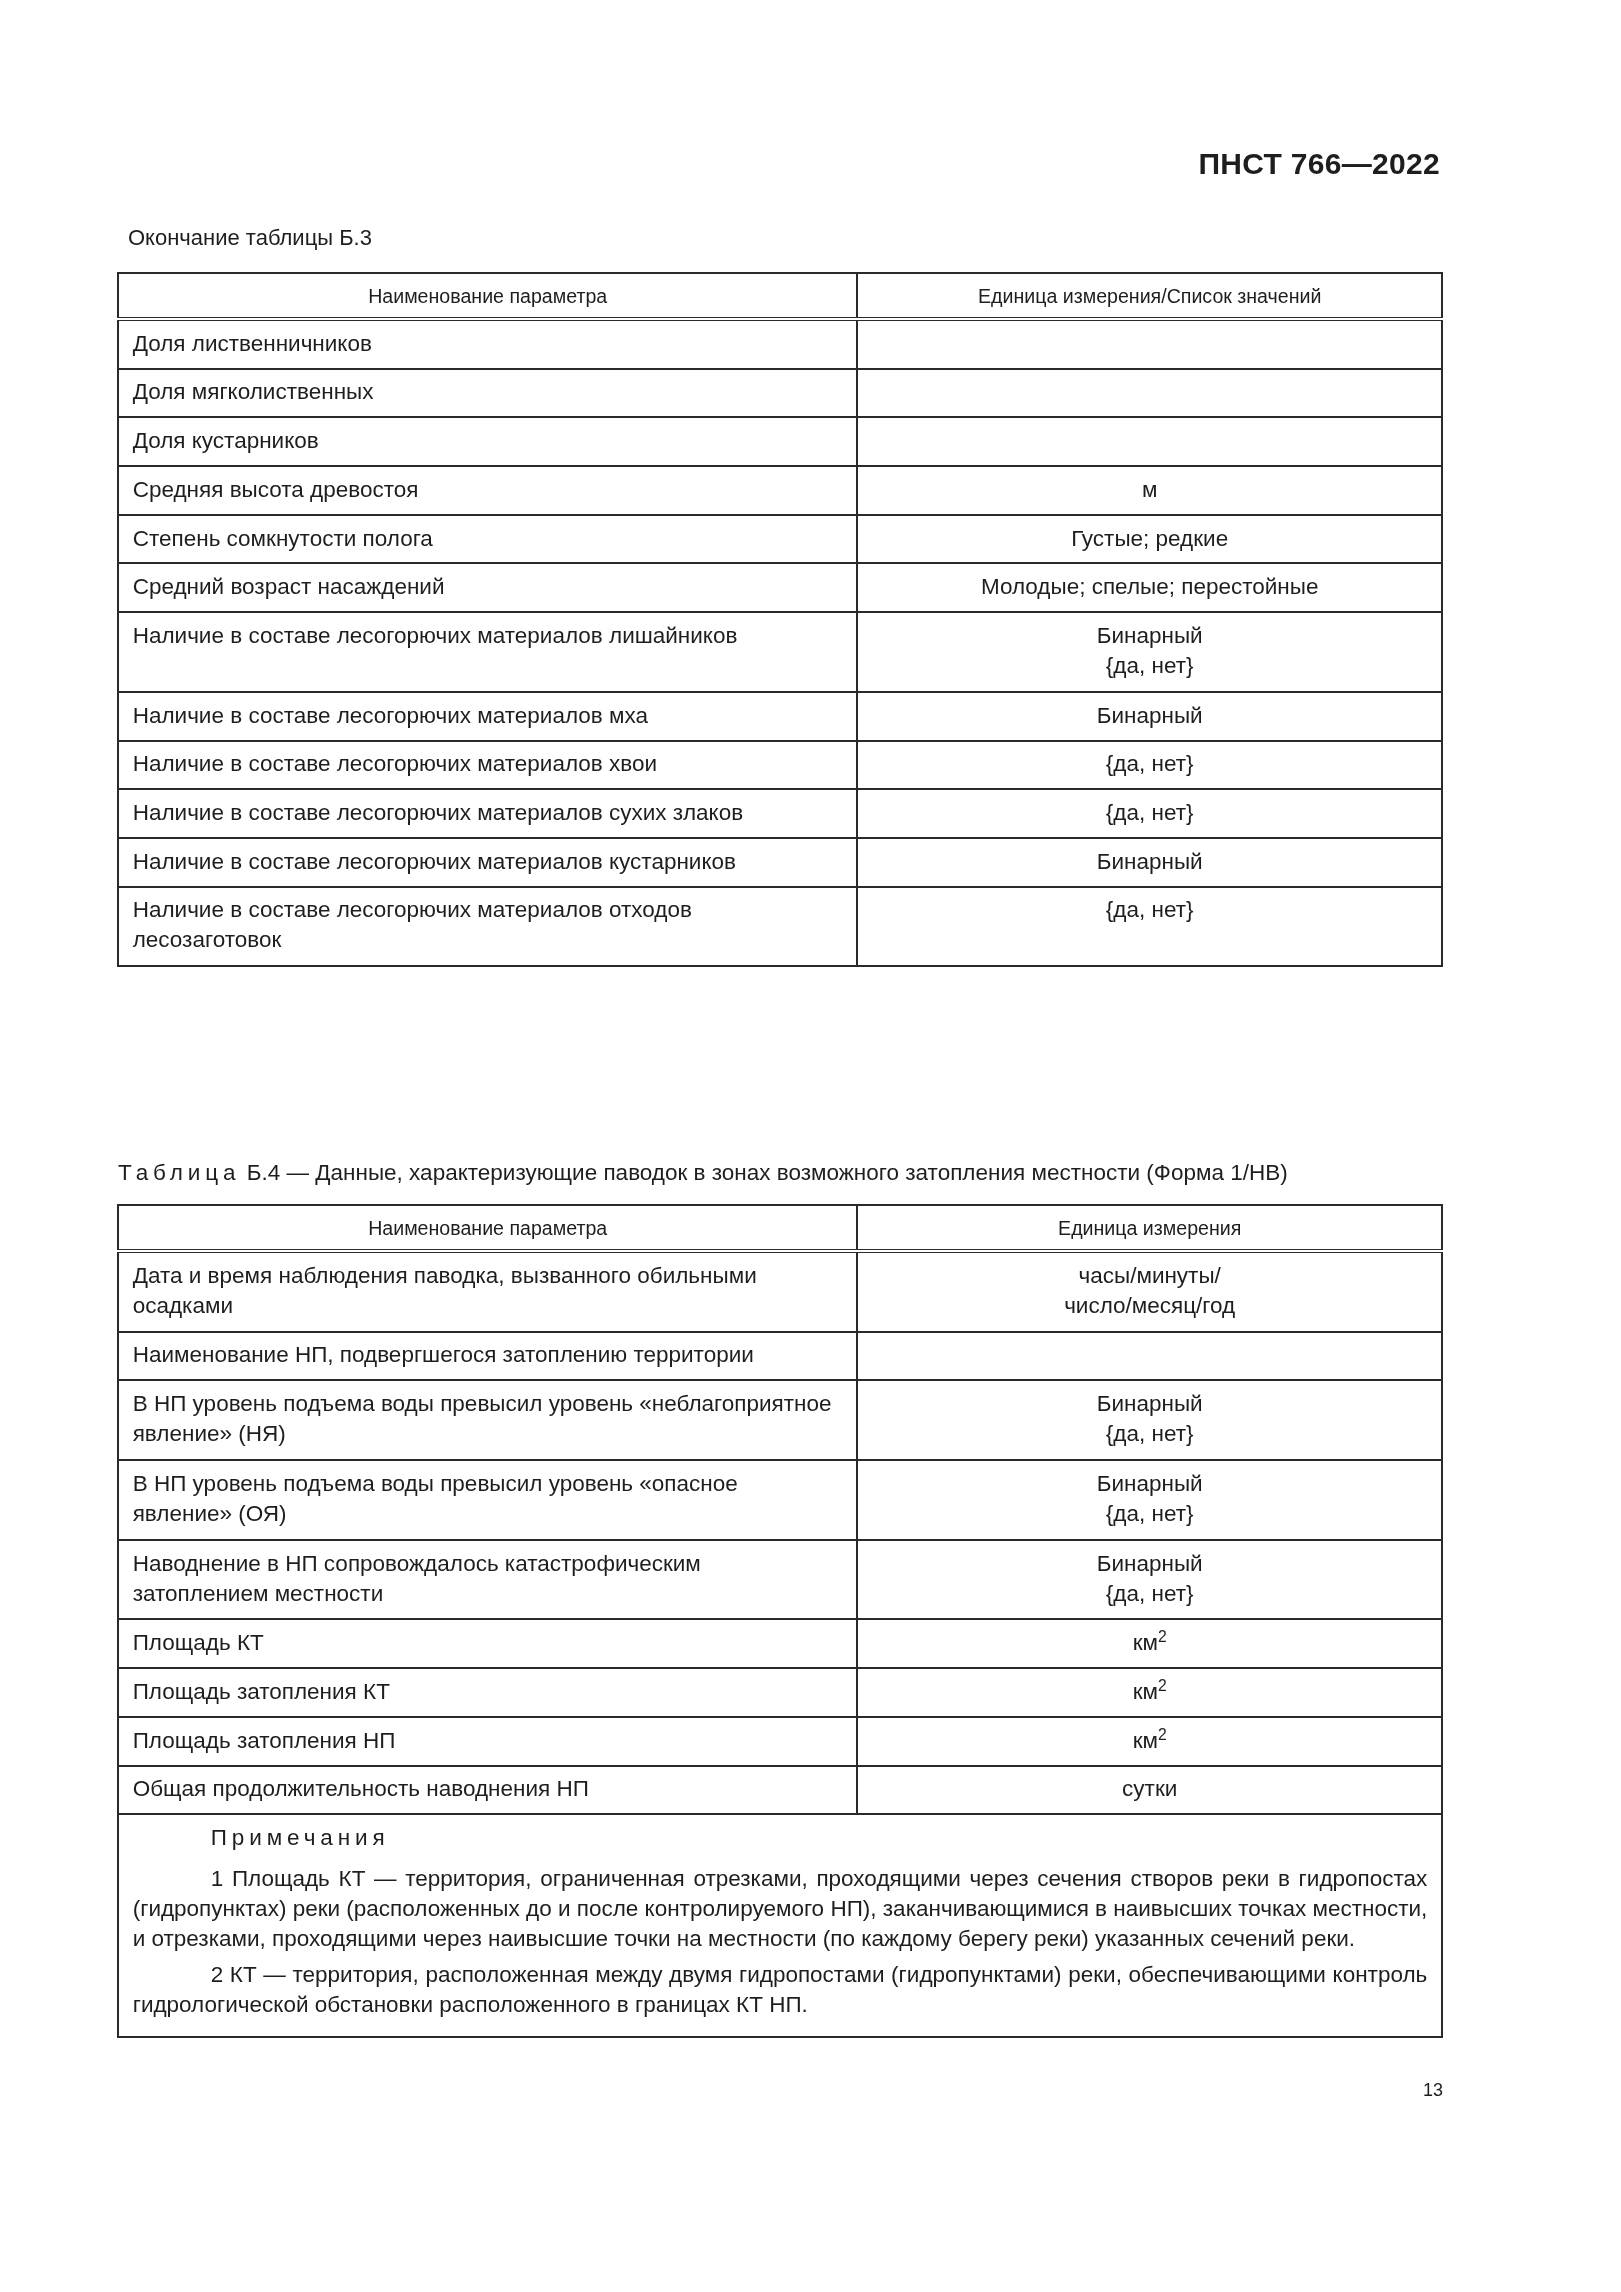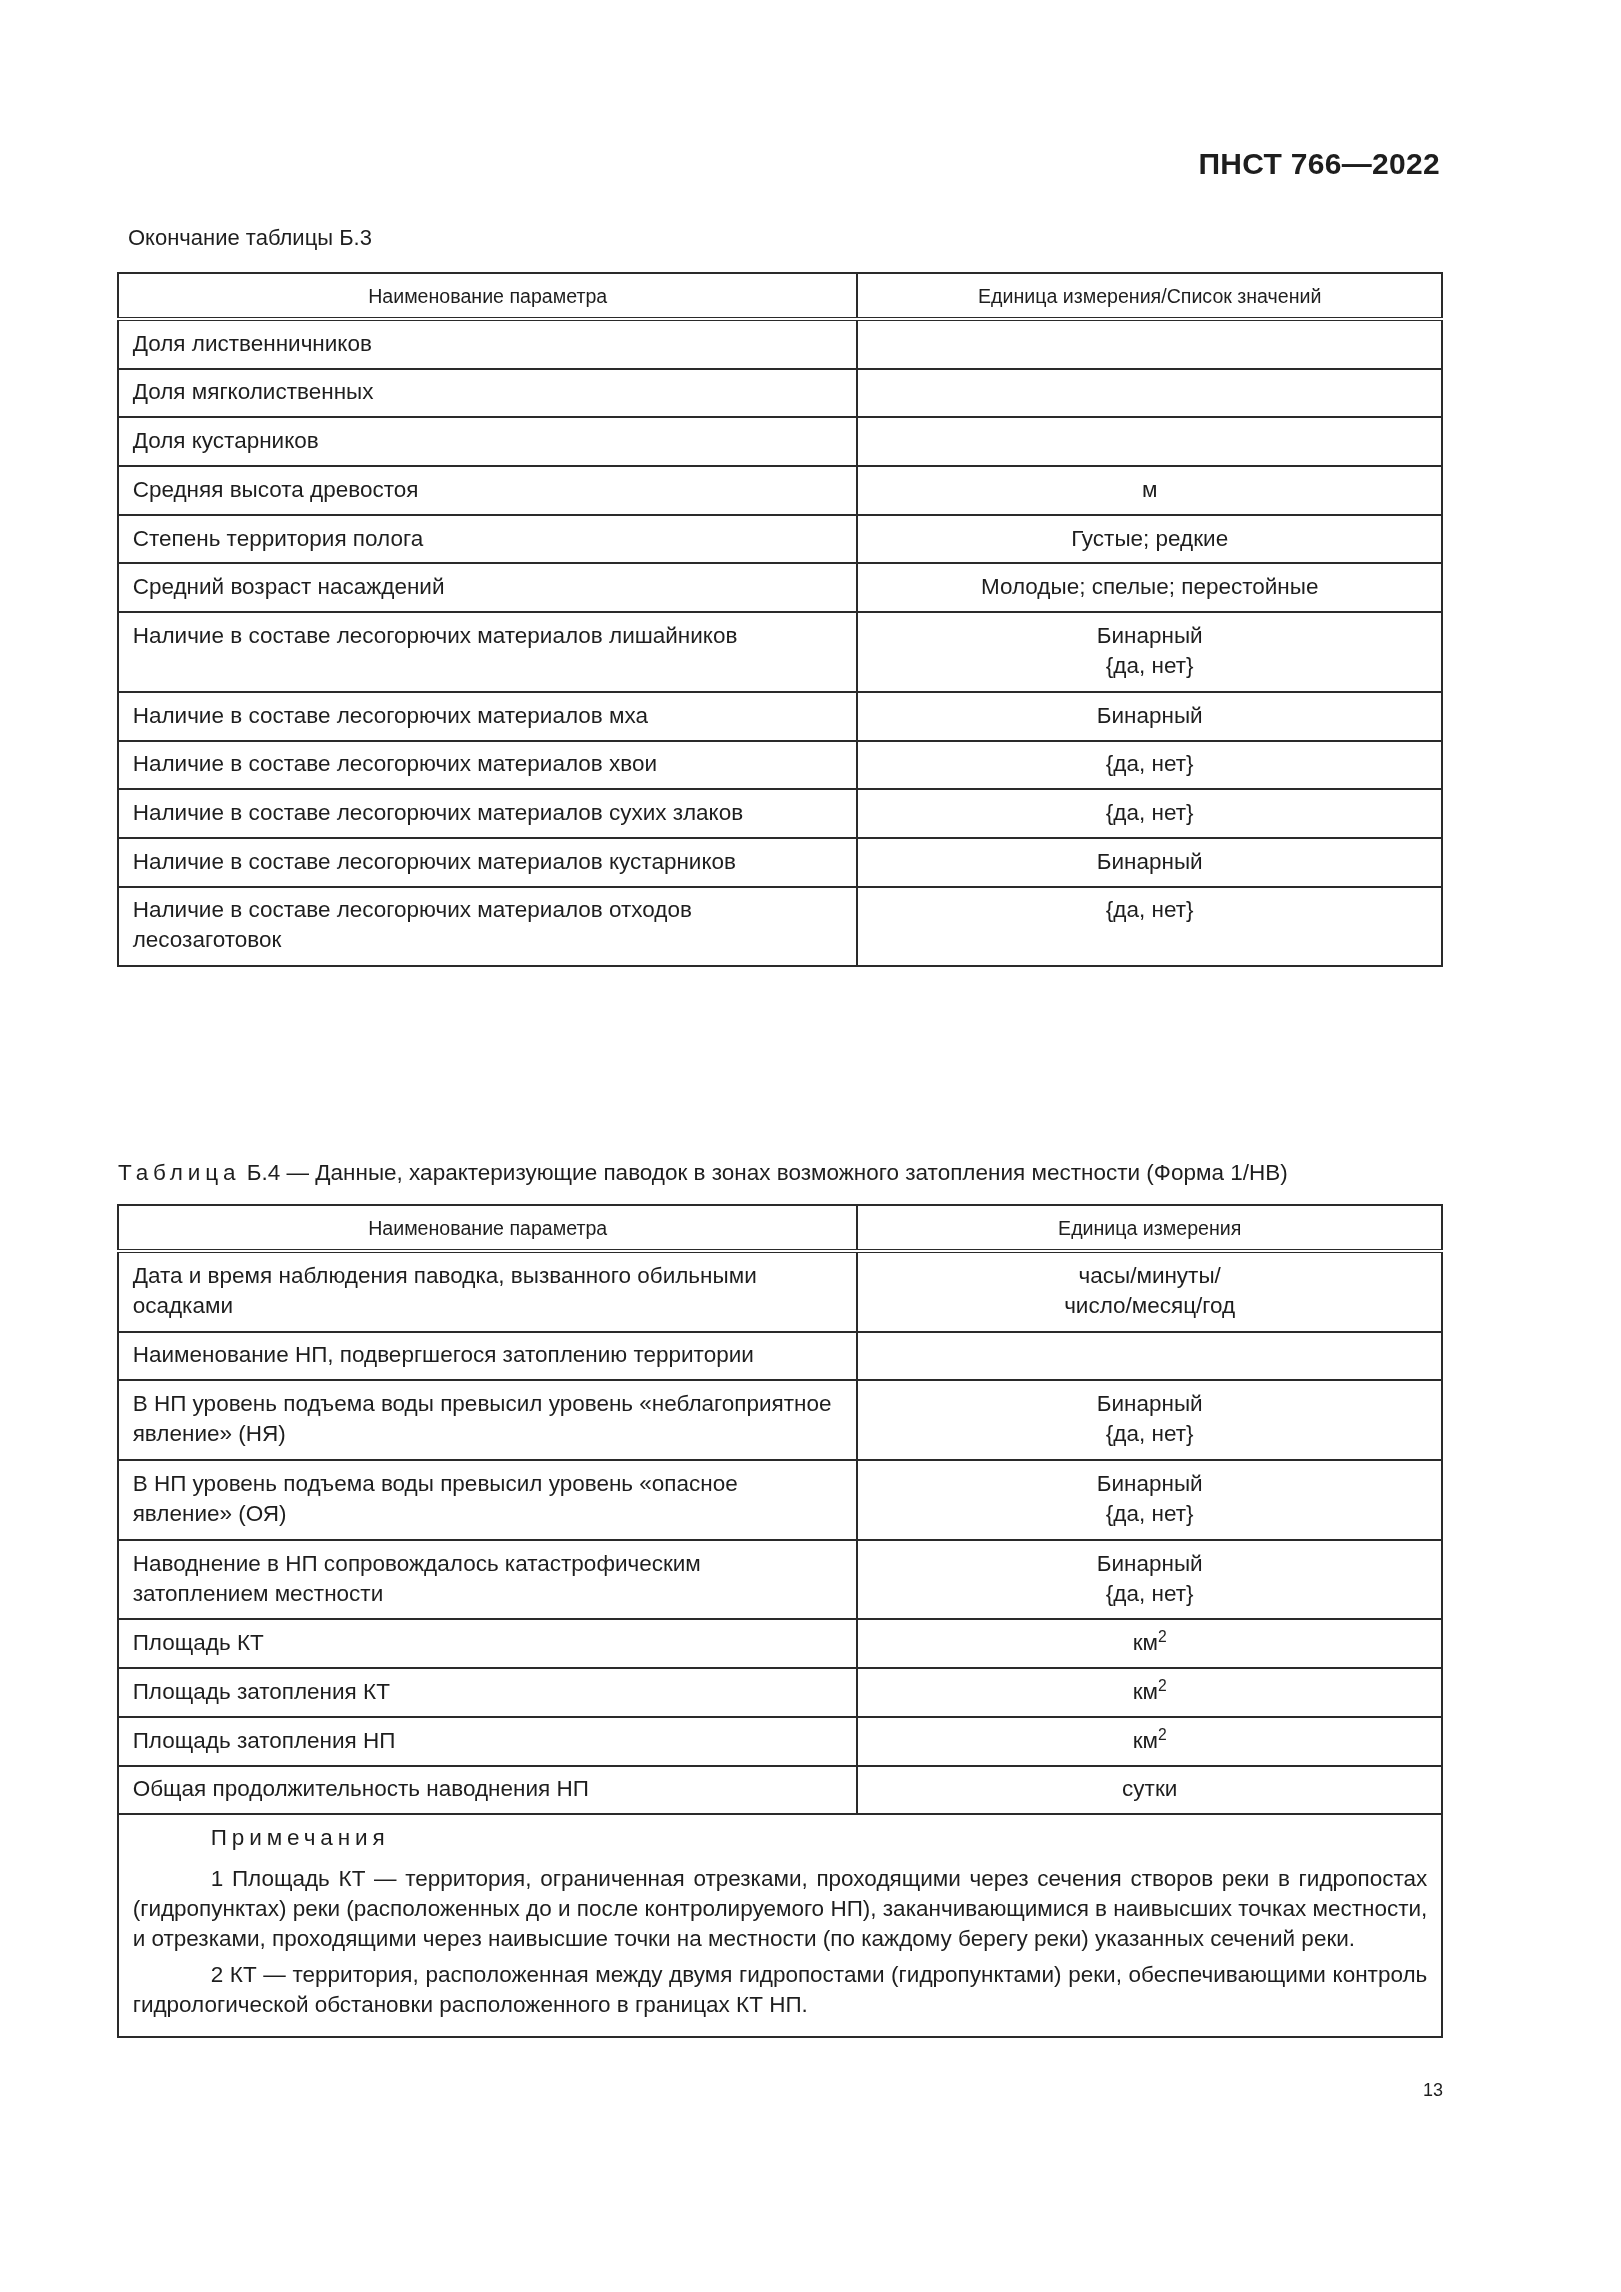--- a/index.html
+++ b/index.html
@@ -48,21 +48,21 @@
       </tr>
     <tr class="r1">
         <td class="p">Доля кустарников</td>
         <td class="u"></td>
       </tr>
     <tr class="r1">
         <td class="p">Средняя высота древостоя</td>
         <td class="u">м</td>
       </tr>
     <tr class="r1">
-        <td class="p">Степень территория полога</td>
+        <td class="p">Степень сомкнутости полога</td>
         <td class="u">Густые; редкие</td>
       </tr>
     <tr class="r1">
         <td class="p">Средний возраст насаждений</td>
         <td class="u">Молодые; спелые; перестойные</td>
       </tr>
     <tr class="r2">
         <td class="p">Наличие в составе лесогорючих материалов лишайников</td>
         <td class="u">
           <div>Бинарный</div>

